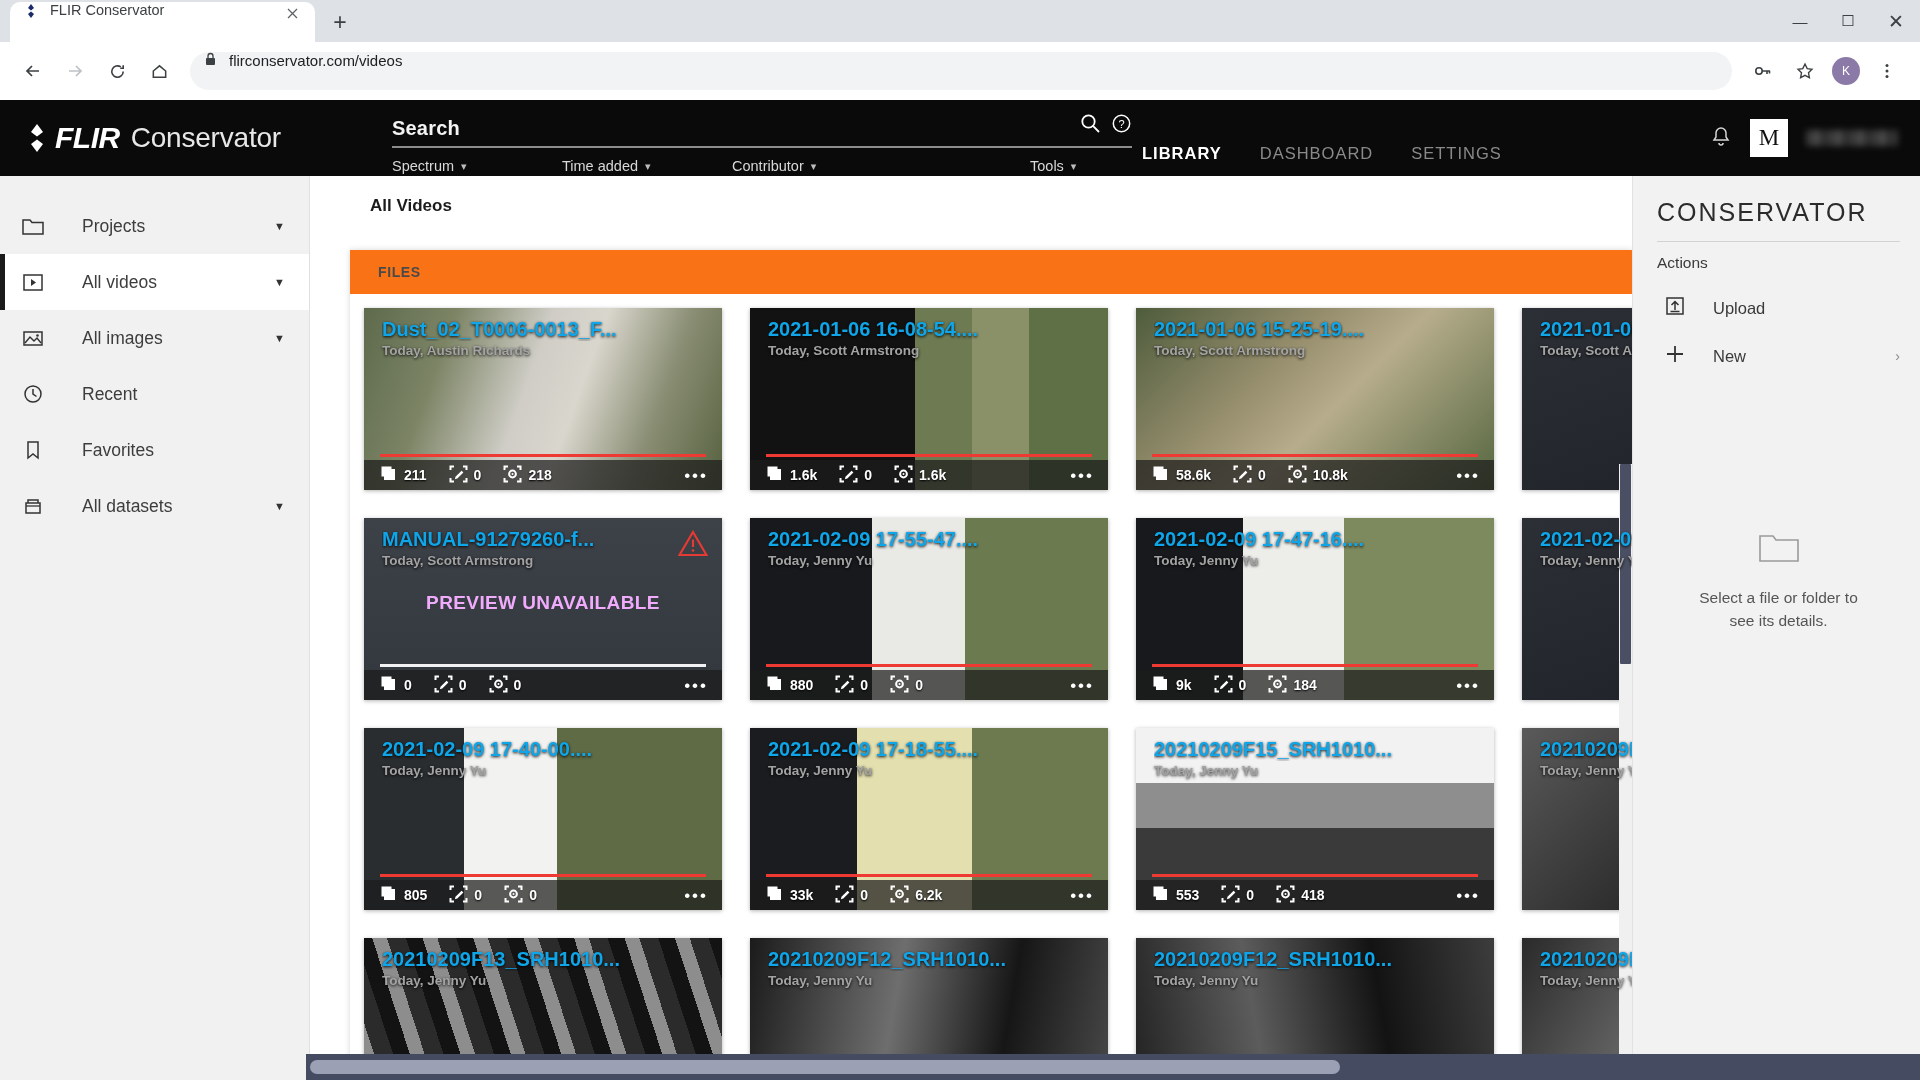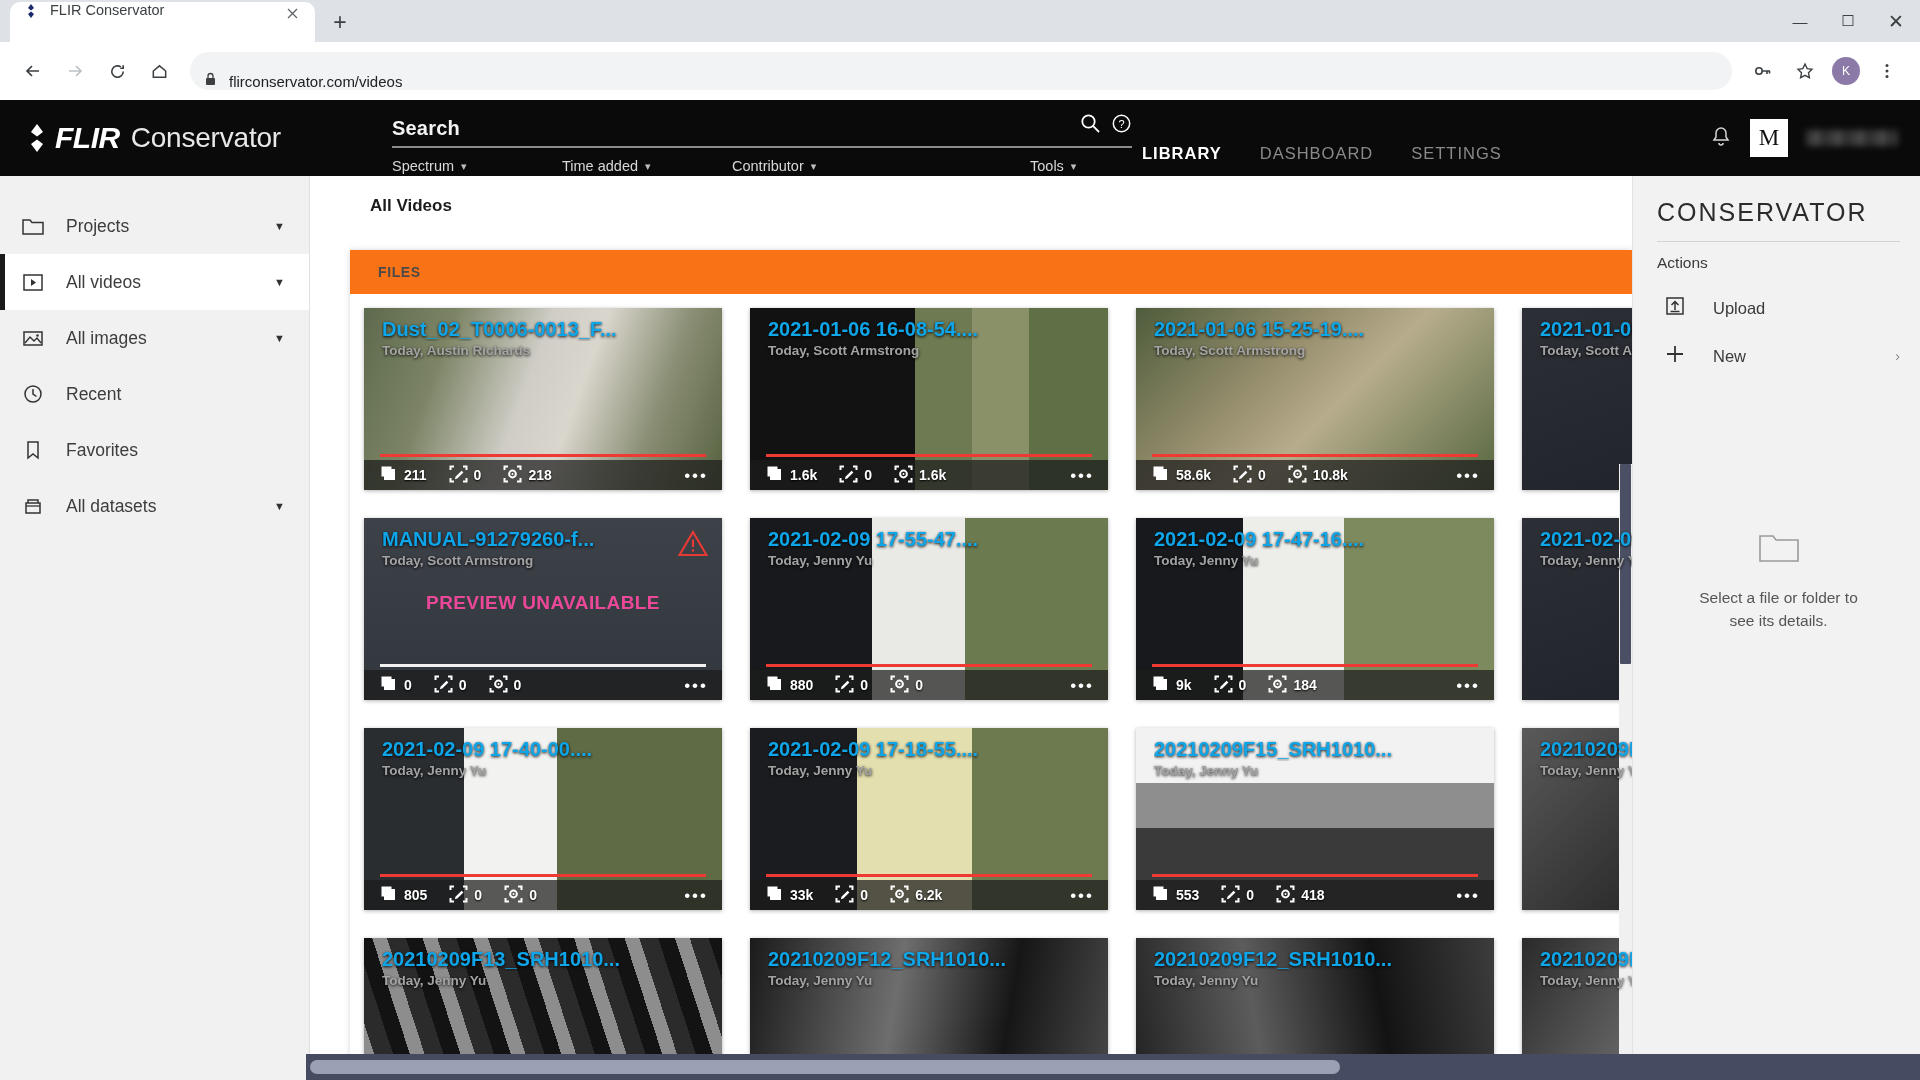--- a/index.html
+++ b/index.html
@@ -23,21 +23,21 @@
   .newtab { width:34px;height:34px;display:flex;align-items:center;justify-content:center;margin-left:8px;margin-bottom:3px;color:#3c4043;font-size:23px;line-height:1;}
   .wincontrols { position:absolute; right:0; top:0; height:42px; display:flex; }
   .wc { width:48px; height:42px; display:flex; align-items:center; justify-content:center; color:#3c4043; font-size:15px; }
   .wc.close { font-size:19px; }
 
   .toolbar { height:58px; background:#fff; display:flex; align-items:center; padding:0 14px; gap:4px; }
   .navbtn { width:38px;height:38px;display:flex;align-items:center;justify-content:center;color:#5f6368;border-radius:50%; }
   .navbtn.disabled { color:#bdc1c6; }
   .omnibox {
     flex:1; height:38px; background:#f1f3f4; border-radius:19px;
-    display:flex; align-items:flex-end; padding:0 14px; gap:12px; margin:0 8px;
+    display:flex; align-items:flex-start; padding:0 14px; gap:12px; margin:0 8px;
   }
   .omnibox .url { font-size:15px; color:#202124; }
   .tb-right { display:flex; align-items:center; gap:4px; }
   .avatar-chip { width:28px;height:28px;border-radius:50%;background:#8b7aa8;display:flex;align-items:center;justify-content:center;color:#fff;font-size:12px;margin:0 4px;}
 
   
   .app { flex:1; display:flex; flex-direction:column; background:#fff; overflow:hidden; }
 
   .appheader { height:76px; background:#0a0a0a; display:flex; align-items:stretch; position:relative; }
   .brand { width:392px; display:flex; align-items:center; padding-left:24px; gap:5px; }
@@ -62,21 +62,21 @@
   .bell { color:#d6d6d6; }
   .user-m { width:38px;height:38px;background:#fff;display:flex;align-items:center;justify-content:center;color:#111;font-size:23px;font-family:"Liberation Serif", serif;}
   .user-blur { width:92px; height:16px; border-radius:2px;
     background:repeating-linear-gradient(90deg,#3a3a3a 0 8px,#4a4a4a 8px 14px,#2e2e2e 14px 22px);
     filter: blur(3px); }
 
   .body { flex:1; display:flex; overflow:hidden; }
 
   
   .sidebar { width:310px; background:#f1f1f1; border-right:1px solid #e0e0e0; padding-top:22px; flex:0 0 310px; }
-  .side-item { height:56px; display:flex; align-items:center; padding-left:20px; gap:20px; color:#3d3d3d; font-size:17.5px; position:relative; }
+  .side-item { height:56px; display:flex; align-items:center; padding-left:20px; gap:36px; color:#3d3d3d; font-size:17.5px; position:relative; }
   .side-item.active { background:#fff; }
   .side-item.active::before { content:""; position:absolute; left:0; top:0; bottom:0; width:5px; background:#1a1a1a; }
   .side-ico { width:26px; height:26px; display:flex; align-items:center; justify-content:center; flex:0 0 26px; }
   .side-label { flex:1; }
   .side-caret { margin-right:24px; font-size:11px; color:#333; }
 
   
   .content { flex:1; background:#fff; display:flex; flex-direction:column; overflow:hidden; position:relative; }
   .content-head { height:74px; padding:20px 0 0 60px; }
   .content-title { font-size:17px; font-weight:bold; color:#1b1b1b; }
@@ -89,21 +89,21 @@
 
   .grid-scroll { flex:1; overflow:hidden; position:relative; background:#fff; }
   .grid { display:grid; grid-template-columns: repeat(4, 358px); gap:28px 28px; padding:14px 0 0 14px; }
 
   .card { width:358px; height:182px; position:relative; overflow:hidden; box-shadow:0 1px 4px rgba(0,0,0,.3); background:#222; }
   .thumb { position:absolute; inset:0; }
   .card-head { position:absolute; left:0; right:0; top:0; padding:10px 14px 0 18px; z-index:3; }
   .card-title { color:#0ea5e9; font-size:20px; font-weight:bold; text-shadow:0 1px 3px rgba(0,0,0,.95); white-space:nowrap; overflow:hidden; }
   .card-sub { color:#a3a3a3; font-size:13.5px; font-weight:bold; text-shadow:0 1px 3px rgba(0,0,0,.95); margin-top:2px; }
   .warn { position:absolute; right:14px; top:12px; z-index:4; }
-  .preview-unavail { position:absolute; left:0; right:0; top:74px; text-align:center; color:#ec4899; font-size:19px; font-weight:bold; letter-spacing:.4px; z-index:3; }
+  .preview-unavail { position:absolute; left:0; right:0; top:74px; text-align:center; color:#f0abfc; font-size:19px; font-weight:bold; letter-spacing:.4px; z-index:3; }
   .progress { position:absolute; left:16px; right:16px; bottom:33px; height:3px; background:#ef3a34; z-index:4; }
   .progress.white { background:#f2f2f2; }
   .statsbar { position:absolute; left:0; right:0; bottom:0; height:30px; background:rgba(28,28,28,.72); display:flex; align-items:center; padding:0 14px 0 16px; gap:22px; z-index:4; }
   .stat { display:flex; align-items:center; gap:6px; color:#fff; font-size:14px; font-weight:bold; text-shadow:0 1px 2px #000; }
   .kebab { margin-left:auto; color:#fff; letter-spacing:2px; font-size:17px; line-height:1; }
 
   
   .vscroll { position:absolute; right:0; top:288px; width:13px; bottom:22px; background:#f0f0f0; }
   .vthumb { position:absolute; top:0; left:1px; width:11px; height:200px; background:#4a4f63; border-radius:1px; }
   .hscroll { position:absolute; left:306px; right:0; bottom:0; height:26px; background:#454b60; }

